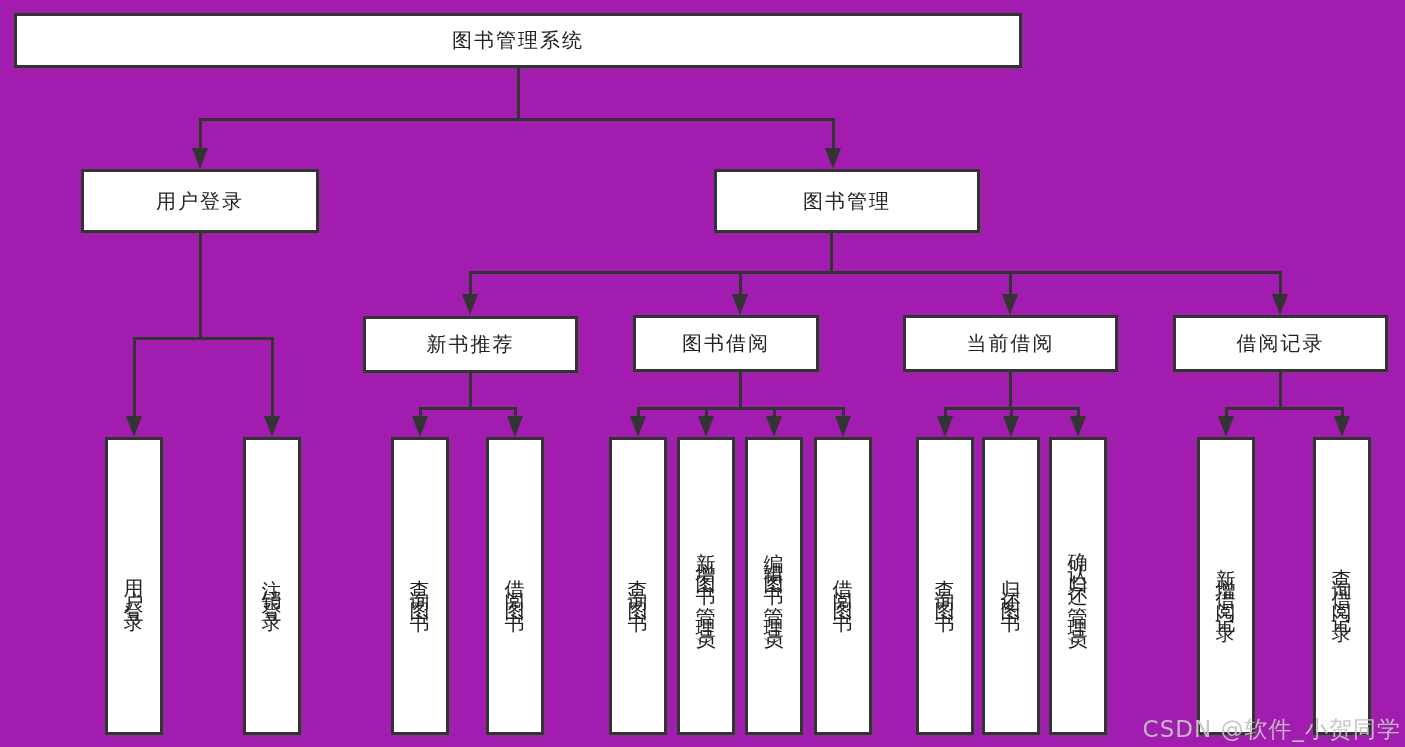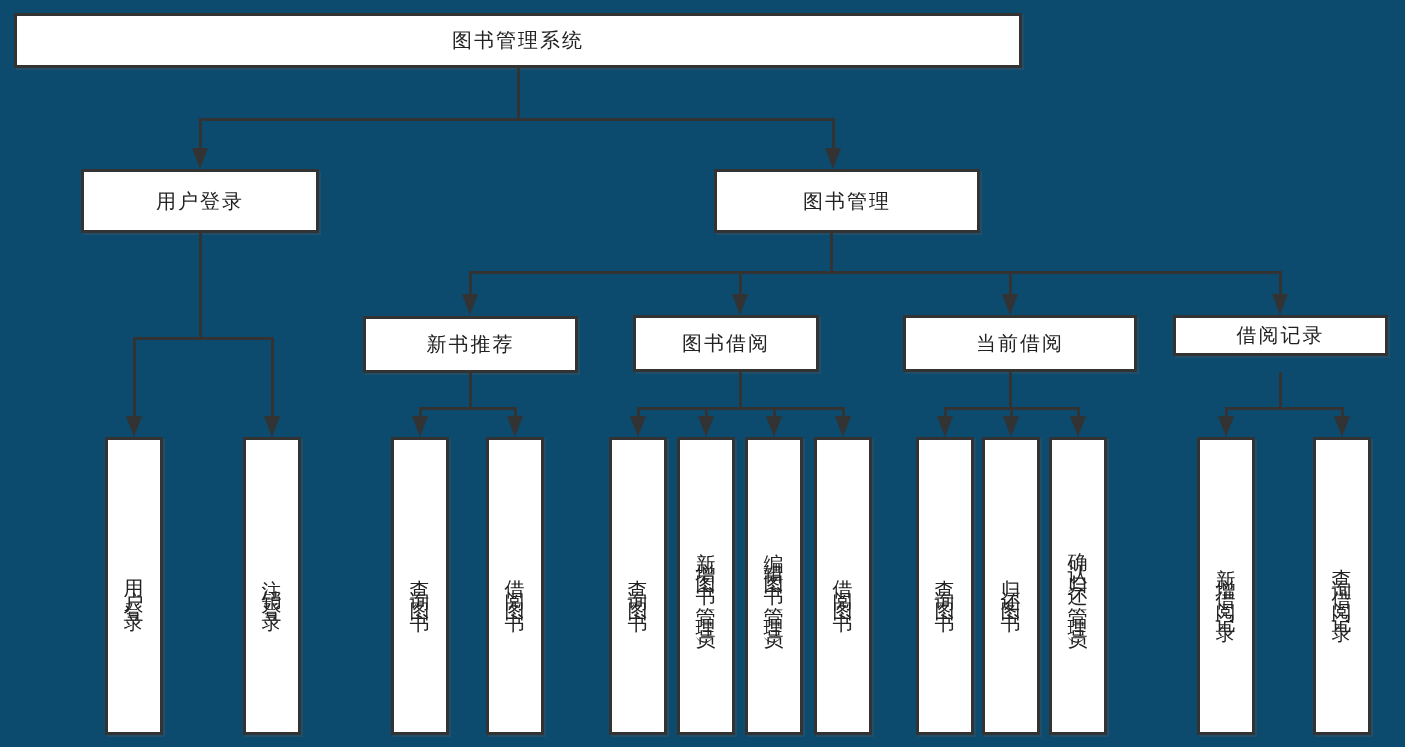--- a/index.html
+++ b/index.html
@@ -1,20 +1,20 @@
 <!DOCTYPE html>
 <html><head>
 <meta charset="utf-8">
 <style>
   html, body { margin: 0; padding: 0; background: #ffffff; }
   #stage {
     position: relative;
     width: 1405px;
     height: 747px;
-    background: #0c4a6e;
+    background: #a21caf;
     font-family: "DejaVu Sans", "Liberation Sans", sans-serif;
     color: #222222;
     overflow: hidden;
   }
   .node {
     position: absolute;
     background: #ffffff;
     border: 3px solid #333333;
     box-shadow: 2px 2px 0 rgba(90,90,90,0.28);
     display: flex;
@@ -87,25 +87,25 @@
   </div>
 
   <div class="node" style="left:363px; top:316px; width:215px; height:57px;">
     <span>新书推荐</span>
   </div>
 
   <div class="node" style="left:633px; top:315px; width:186px; height:57px;">
     <span>图书借阅</span>
   </div>
 
-  <div class="node" style="left:903px; top:315px; width:234px; height:57px;">
+  <div class="node" style="left:903px; top:315px; width:215px; height:57px;">
     <span>当前借阅</span>
   </div>
 
-  <div class="node" style="left:1173px; top:315px; width:215px; height:41px;">
+  <div class="node" style="left:1173px; top:315px; width:215px; height:57px;">
     <span>借阅记录</span>
   </div>
 
   <div class="node-v" style="left:105px;">
     <span class="vtext">用户登录</span>
   </div>
   <div class="node-v" style="left:243px;">
     <span class="vtext">注销登录</span>
   </div>
 
@@ -198,14 +198,15 @@
   <div class="cline" style="left:1077px; top:407px; width:3px;   height:12px;"></div>
   <div class="arrow" style="left:1070px; top:416px;"></div>
 
   <div class="cline" style="left:1279px; top:372px; width:3px;   height:37px;"></div>
   <div class="cline" style="left:1225px; top:407px; width:119px; height:3px;"></div>
   <div class="cline" style="left:1225px; top:407px; width:3px;   height:12px;"></div>
   <div class="arrow" style="left:1218px; top:416px;"></div>
   <div class="cline" style="left:1341px; top:407px; width:3px;   height:12px;"></div>
   <div class="arrow" style="left:1334px; top:416px;"></div>
 
+  <div id="watermark">CSDN @软件_小贺同学</div>
 
 </div>
 
 </body></html>

